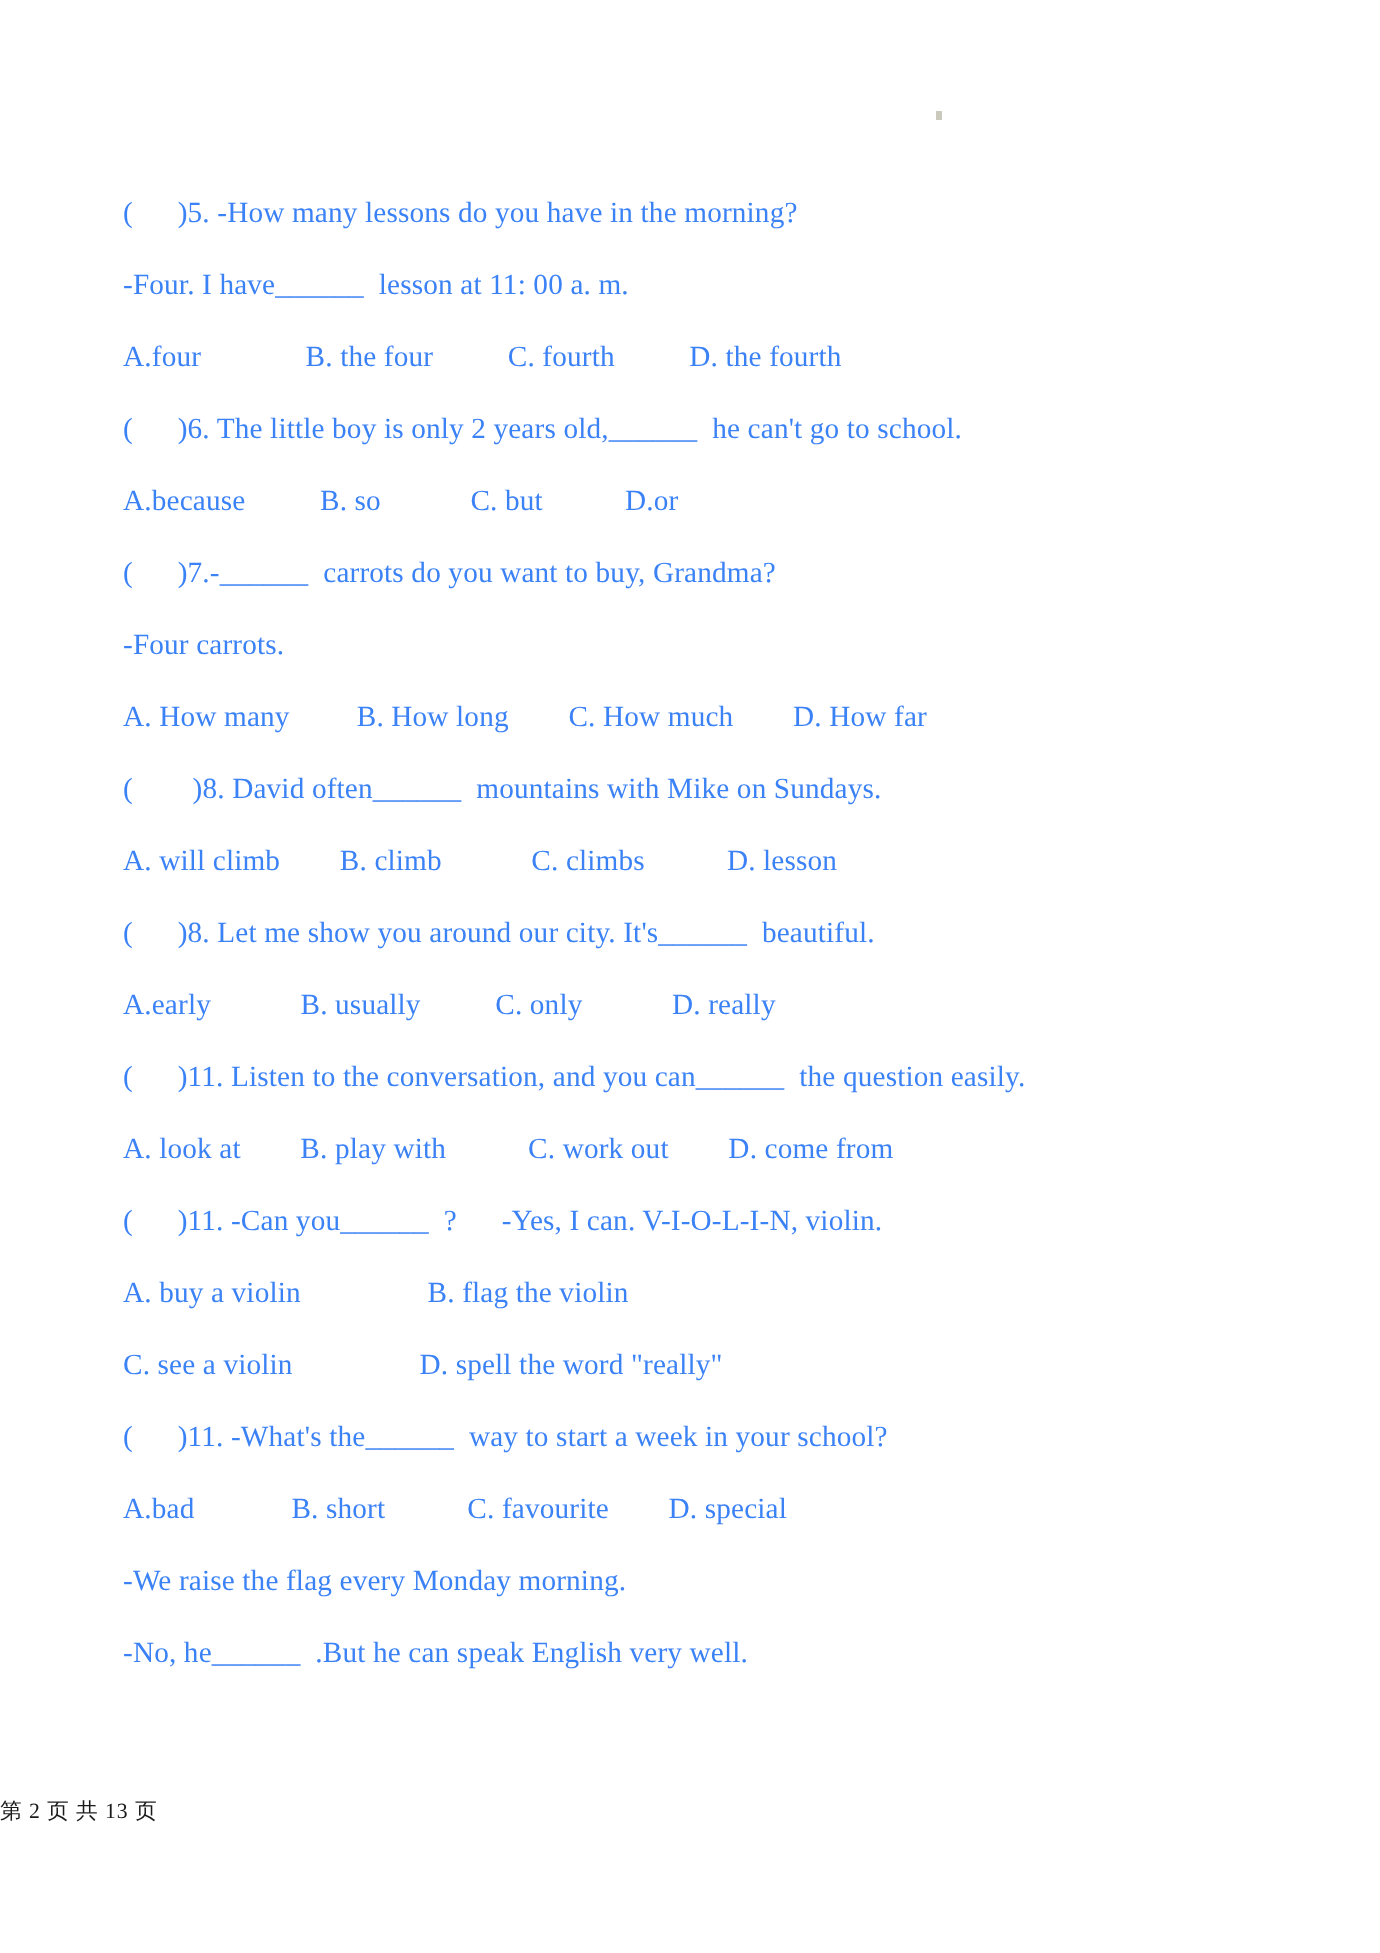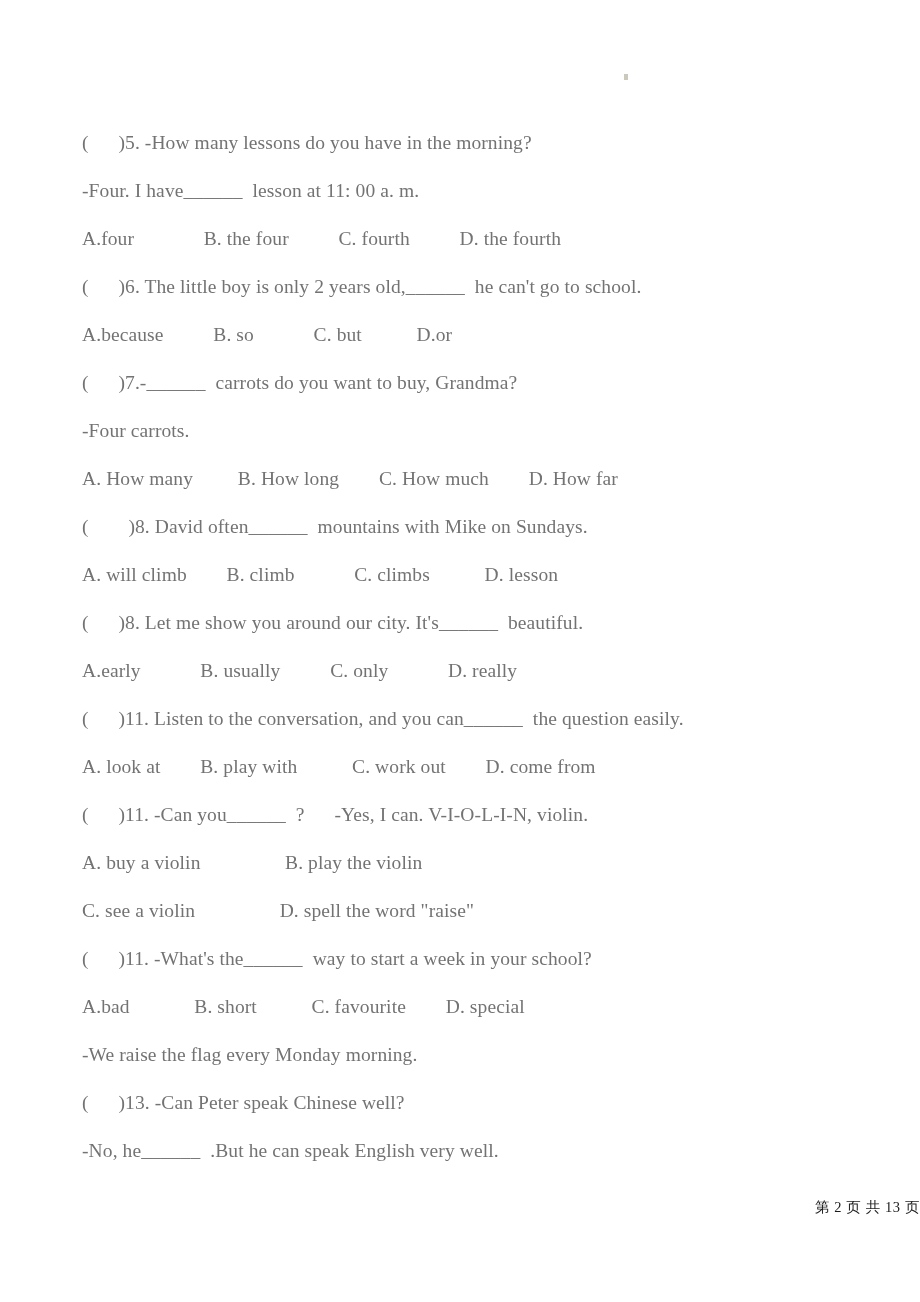--- a/index.html
+++ b/index.html
@@ -35,28 +35,28 @@
     position: absolute;
     left: 82px;
     top: 119px;
     width: 756px;
   }
   .line {
     font-size: 19.5px;
     line-height: 48px;
     white-space: pre;
     letter-spacing: 0.1px;
-    color: #737373;
+    color: #3b82f6;
   }
   .footer {
     position: absolute;
     left: 0;
     top: 1198px;
     width: 920px;
-    text-align: right;
+    text-align: left;
     font-size: 14.5px;
     letter-spacing: 0.6px;
     white-space: pre;
     color: #1a1a1a;
     font-family: "Liberation Serif", "DejaVu Serif", serif;
   }
 </style>
 </head>
 <body>
 
@@ -73,24 +73,23 @@
     <div class="line">(      )7.-______  carrots do you want to buy, Grandma?</div>
     <div class="line">-Four carrots.</div>
     <div class="line">A. How many         B. How long        C. How much        D. How far</div>
     <div class="line">(        )8. David often______  mountains with Mike on Sundays.</div>
     <div class="line">A. will climb        B. climb            C. climbs           D. lesson</div>
     <div class="line">(      )8. Let me show you around our city. It's______  beautiful.</div>
     <div class="line">A.early            B. usually          C. only            D. really</div>
     <div class="line">(      )11. Listen to the conversation, and you can______  the question easily.</div>
     <div class="line">A. look at        B. play with           C. work out        D. come from</div>
     <div class="line">(      )11. -Can you______  ?      -Yes, I can. V-I-O-L-I-N, violin.</div>
-    <div class="line">A. buy a violin                 B. play the violin</div>
-    <div class="line">C. see a violin                 D. spell the word "raise"</div>
+    <div class="line">A. buy a violin                 B. flag the violin</div>
+    <div class="line">C. see a violin                 D. spell the word "really"</div>
     <div class="line">(      )11. -What's the______  way to start a week in your school?</div>
     <div class="line">A.bad             B. short           C. favourite        D. special</div>
     <div class="line">-We raise the flag every Monday morning.</div>
-    <div class="line">(      )13. -Can Peter speak Chinese well?</div>
     <div class="line">-No, he______  .But he can speak English very well.</div>
   </div>
 
   <div class="footer">第 2 页 共 13 页</div>
 
 </div>
 
 </body></html>

